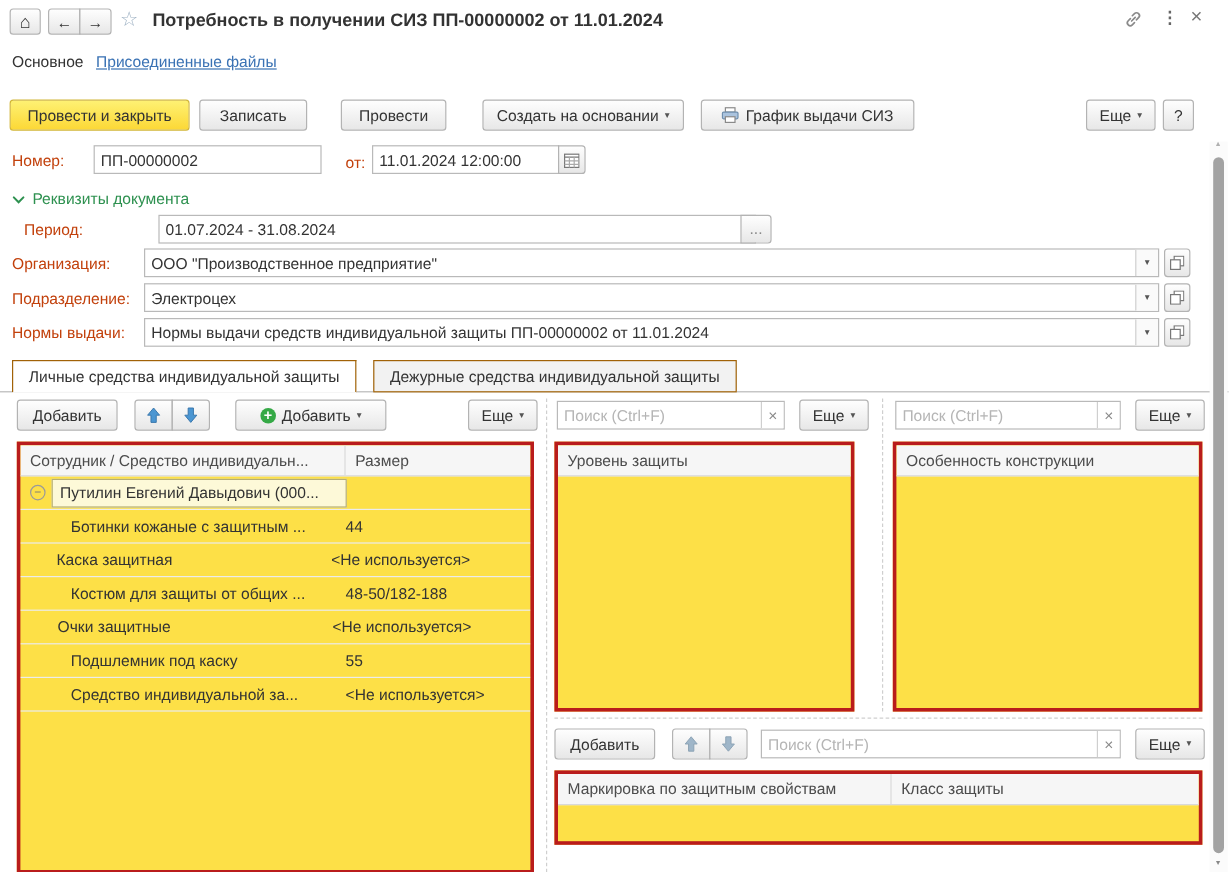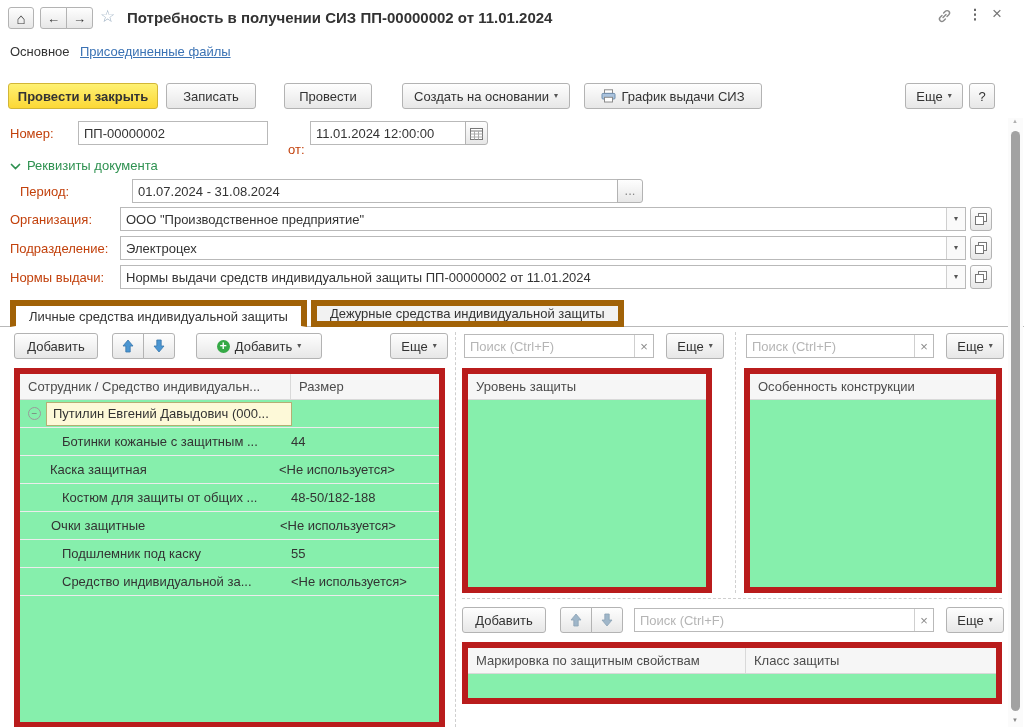--- a/index.html
+++ b/index.html
@@ -5,43 +5,43 @@
   *{margin:0;padding:0;box-sizing:border-box}
   html,body{background:#fff}
   body{font-family:"Liberation Sans",sans-serif}
   #app{position:relative;width:1024px;height:727px;background:#fff;overflow:hidden;
        font-size:13px;color:#333}
   .abs{position:absolute}
   .btn{position:absolute;display:flex;align-items:center;justify-content:center;gap:5px;
        height:26px;border:1px solid #b3b3b3;border-radius:3px;
        background:linear-gradient(#fefefe,#e7e7e7);font-size:13px;color:#333;
        white-space:nowrap;cursor:default}
-  .btn-yellow{background:linear-gradient(#fef173,#fcd836);border-color:#d2b637;font-weight:700}
+  .btn-yellow{background:linear-gradient(#fef173,#fcd836);border-color:#d2b637;font-weight:400}
   .btn-mini{height:22px}
   .caret{font-size:8px;color:#555;line-height:1}
   .lbl{position:absolute;white-space:nowrap;color:#c2410c}
   .field{position:absolute;height:24px;border:1px solid #b9b9b9;background:#fff;
          display:flex;align-items:center;overflow:hidden}
   .field input{flex:1;height:100%;border:0;outline:0;padding:0 5px;min-width:0;
          font:13px "Liberation Sans",sans-serif;color:#333;background:transparent}
   .field input::placeholder{color:#b5b5b5}
   .fbtn{width:19px;height:100%;display:flex;align-items:center;justify-content:center;
         border-left:1px solid #cfcfcf;background:#fafafa}
-  .panel{position:absolute;border:6px solid #b91c1c;background:#86efac;overflow:hidden}
+  .panel{position:absolute;border:3px solid #b91c1c;background:#fde047;overflow:hidden}
   .phead{height:26px;background:#f6f6f6;border-bottom:1px solid #d9d9d9;display:flex;
          align-items:center;color:#4c4c4c}
   .phead .hcell{padding:0 8px;white-space:nowrap;overflow:hidden;height:100%;
          display:flex;align-items:center}
   .vsplit{position:absolute;width:0;border-left:1px dashed #cfcfcf}
   .hsplit{position:absolute;height:0;border-top:1px dashed #cfcfcf}
   .trow{height:28px;border-bottom:1px solid #ececec;display:flex;align-items:center;
         white-space:nowrap}
   .tname{overflow:hidden;white-space:nowrap}
   .tab{position:absolute;height:27px;display:flex;align-items:center;padding:0 13px;
-       border:6px solid #a16207;background:#f2f2f2;white-space:nowrap}
+       border:1px solid #a16207;background:#f2f2f2;white-space:nowrap}
   .tab-active{background:#fff;border-bottom:1px solid #fff;z-index:3}
   .focuscell{background:#fdf9d8;border:1px solid #b6ae74;height:24px;display:flex;
        align-items:center;padding:0 6px;overflow:hidden;white-space:nowrap}
   .icon{display:inline-flex;align-items:center;justify-content:center}
   .plusdisc{width:13px;height:13px;border-radius:50%;background:#35a946;color:#fff;
        font-size:12px;line-height:12px;text-align:center;font-weight:700}
   .minusdisc{display:inline-block;width:13px;height:13px;border:1px solid #9a9a9a;
        border-radius:50%;color:#777;font-size:10px;line-height:11px;text-align:center}
   .ghost{color:#8a8a8a}
 </style>
@@ -105,21 +105,21 @@
     <span class="caret">▾</span>
   </div>
   <div class="btn" style="left:969px;top:83px;width:26px">
     <span>?</span>
   </div>
 
   <div class="lbl" style="left:10px;top:126px">Номер:</div>
   <div class="field" style="left:78px;top:121px;width:190px">
     <input value="ПП-00000002" style="">
   </div>
-  <div class="lbl" style="left:288px;top:142px">от:</div>
+  <div class="lbl" style="left:288px;top:128px">от:</div>
   <div class="field" style="left:310px;top:121px;width:156px">
     <input value="11.01.2024 12:00:00" style="">
   </div>
   <div class="btn" style="left:465px;top:121px;width:23px;height:24px;border-radius:0 3px 3px 0">
     <span class="icon">
       <svg width="13" height="13" viewBox="0 0 13 13">
           <rect x="0.5" y="1.5" width="12" height="11" fill="#fff" stroke="#777"></rect>
           <line x1="0.5" y1="4" x2="12.5" y2="4" stroke="#777"></line>
           <line x1="4.5" y1="4" x2="4.5" y2="12.5" stroke="#aaa"></line>
           <line x1="8.5" y1="4" x2="8.5" y2="12.5" stroke="#aaa"></line>

